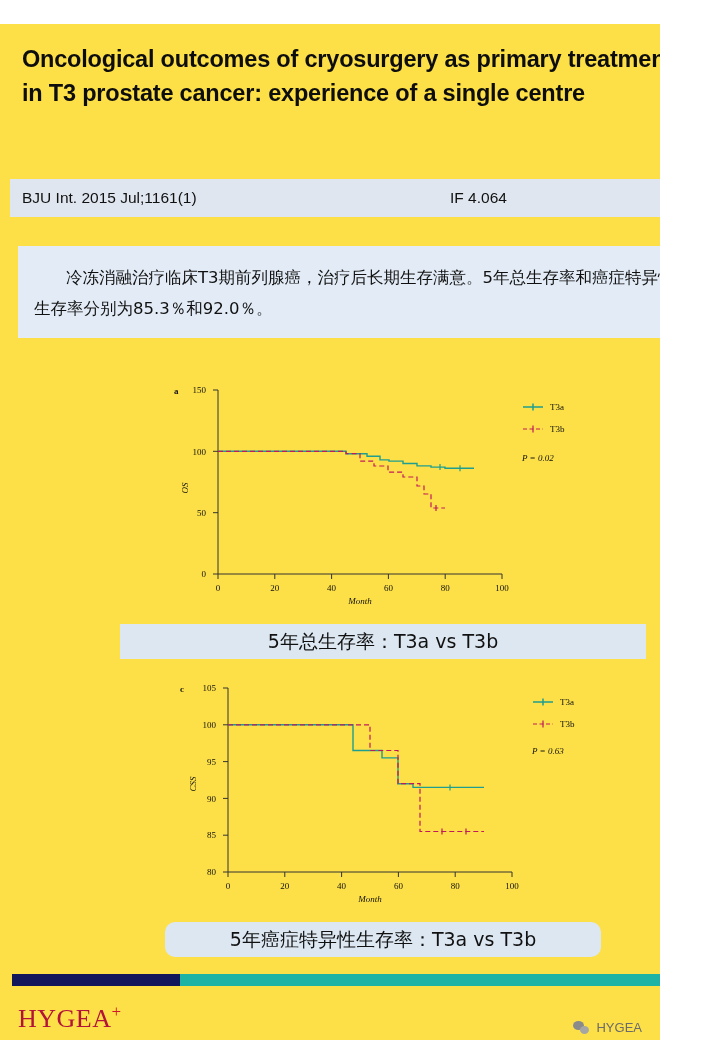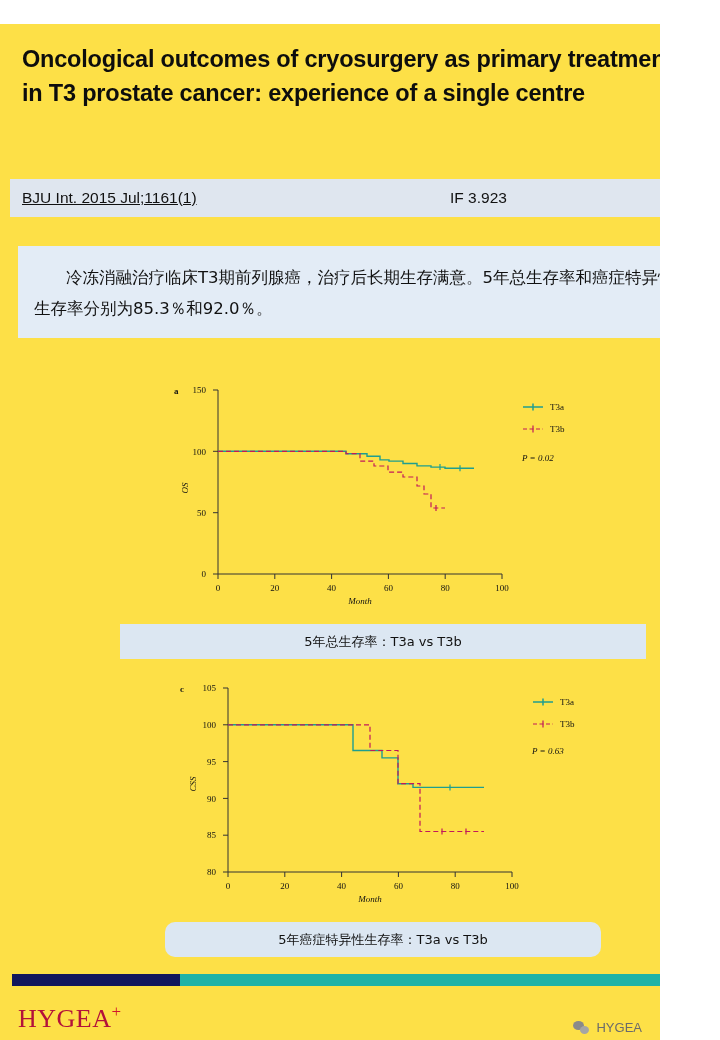--- a/index.html
+++ b/index.html
@@ -41,21 +41,20 @@
     width: 700px;
     height: 38px;
     background: #dfe6ef;
     display: flex;
     align-items: center;
   }
   .citation-ref {
     margin-left: 12px;
     font-size: 15.5px;
     color: #111111;
-    text-decoration: underline;
   }
   .citation-if {
     position: absolute;
     left: 440px;
     font-size: 15.5px;
     color: #111111;
   }
 
   
   .summary-box {
@@ -81,21 +80,21 @@
   }
   .fig1 { left: 140px; top: 352px; width: 440px; height: 230px; }
   .fig2 { left: 150px; top: 650px; width: 440px; height: 240px; }
 
   .caption {
     position: absolute;
     background: #dce7f2;
     display: flex;
     align-items: center;
     justify-content: center;
-    font-size: 13px;
+    font-size: 19px;
     color: #111111;
     font-family: "DejaVu Sans", sans-serif;
   }
   .cap1 { left: 120px; top: 600px; width: 526px; height: 35px; }
   .cap2 { left: 165px; top: 898px; width: 436px; height: 35px; border-radius: 10px; }
 
   
   .footer-bar {
     position: absolute;
     left: 12px;
@@ -151,21 +150,21 @@
 </style>
 </head>
 <body>
 
 <div class="page">
 
   <div class="title">Oncological outcomes of cryosurgery as primary treatment in T3 prostate cancer: experience of a single centre</div>
 
   <div class="citation-bar">
     <span class="citation-ref">BJU Int. 2015 Jul;1161(1)</span>
-    <span class="citation-if">IF 3.923</span>
+    <span class="citation-if">IF 4.064</span>
   </div>
 
   <div class="summary-box">
     <div class="summary-text">冷冻消融治疗临床T3期前列腺癌，治疗后长期生存满意。5年总生存率和癌症特异性生存率分别为85.3％和92.0％。</div>
   </div>
 
   <div class="figure fig1">
     <svg width="440" height="230" viewBox="0 0 440 230">
 
       <text x="34" y="18" font-size="9" font-weight="bold" fill="#111">a</text>

